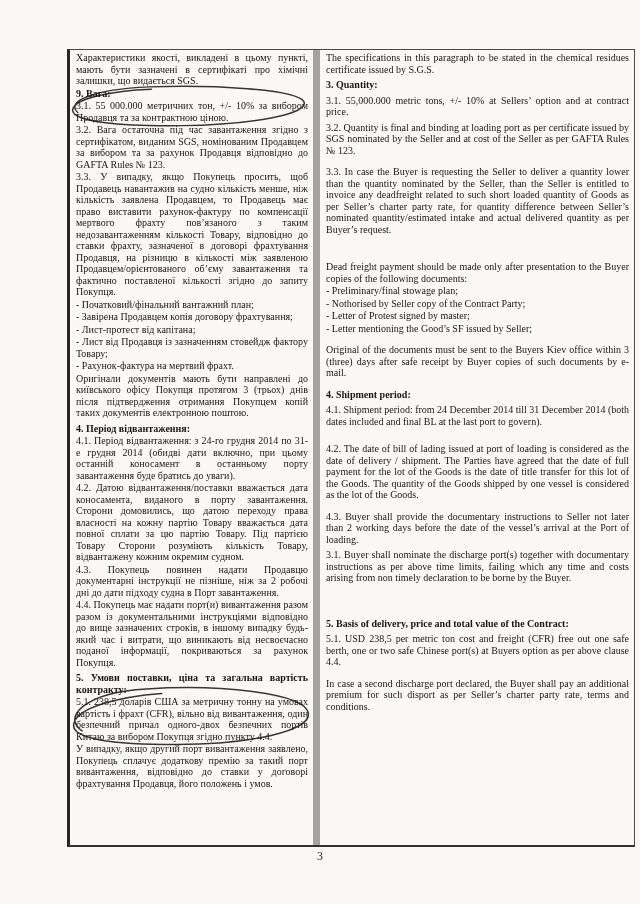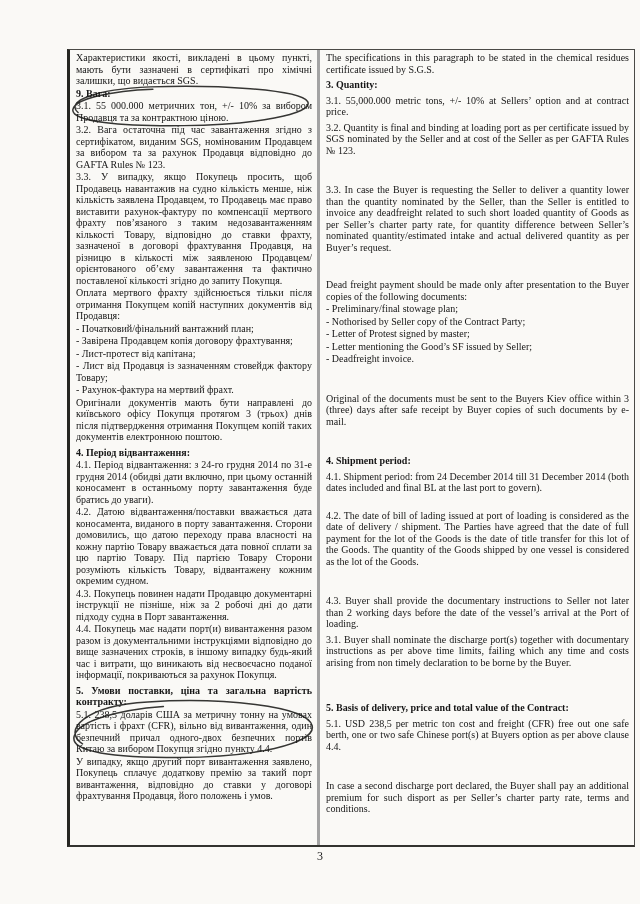--- a/index.html
+++ b/index.html
@@ -17,26 +17,26 @@
     display:flex;
     border:1px solid #4a4a46;
     border-left:3px solid #262622;
     border-bottom:2px solid #33332f;
   }
   .col {
     font-size:10px; line-height:11.5px;
     text-align:justify;
     padding:2px 5px 3px 6px;
   }
-  .col-left { width:250px; border-right:3px solid #a3a3a3; }
+  .col-left { width:250px; border-right:7px solid #a3a3a3; }
   .col-right { flex:1; overflow:hidden; }
   .para { margin-bottom:1px; }
   .heading { font-weight:bold; }
   .gap-xs { margin-top:4px; }
-  .gap-sm { margin-top:28px; }
+  .gap-sm { margin-top:10px; }
   .gap-md { margin-top:16px; }
   .gap-lg { margin-top:26px;font-family:Liberation Serif, serif; }
   .gap-xl { margin-top:34px; }
   .circle-wrap { position:relative; }
   .pen-circle {
     position:absolute; pointer-events:none; z-index:3;
   }
   .pen-circle path {
     fill:none; stroke:#1c1c1a; stroke-width:1.5;
     stroke-linecap:round;
@@ -63,21 +63,20 @@
       <div class="circle-wrap">
         <svg class="pen-circle pen-circle-1" viewBox="0 0 200 60" preserveAspectRatio="none" aria-hidden="true">
           <path d="M 14 38 C 4 24, 26 8, 70 5 C 120 2, 186 8, 192 24 C 197 40, 150 54, 96 55 C 48 56, 8 50, 10 34 C 12 20, 40 10, 72 8"></path>
         </svg>
         <p class="para heading">9. Вага:</p>
         <p class="para">3.1. 55 000.000 метричних тон, +/- 10% за вибором Продавця та за контрактною ціною.</p>
       </div>
 
       <p class="para">3.2. Вага остаточна під час завантаження згідно з сертифікатом, виданим SGS, номінованим Продавцем за вибором та за рахунок Продавця відповідно до GAFTA Rules № 123.</p>
       <p class="para">3.3. У випадку, якщо Покупець просить, щоб Продавець навантажив на судно кількість менше, ніж кількість заявлена Продавцем, то Продавець має право виставити рахунок-фактуру по компенсації мертвого фрахту пов’язаного з таким недозавантаженням кількості Товару, відповідно до ставки фрахту, зазначеної в договорі фрахтування Продавця, на різницю в кількості між заявленою Продавцем/орієнтованого об’єму завантаження та фактично поставленої кількості згідно до запиту Покупця.</p>
-      <p class="para">Оплата мертвого фрахту здійснюється тільки після отримання Покупцем копій наступних документів від Продавця:</p>
       <p class="para">- Початковий/фінальний вантажний план;</p>
       <p class="para">- Завірена Продавцем копія договору фрахтування;</p>
       <p class="para">- Лист-протест від капітана;</p>
       <p class="para">- Лист від Продавця із зазначенням стовейдж фактору Товару;</p>
       <p class="para">- Рахунок-фактура на мертвий фрахт.</p>
       <p class="para">Оригінали документів мають бути направлені до київського офісу Покупця протягом 3 (трьох) днів після підтвердження отримання Покупцем копій таких документів електронною поштою.</p>
       <p class="para heading gap-xs">4. Період відвантаження:</p>
       <p class="para">4.1. Період відвантаження: з 24-го грудня 2014 по 31-е грудня 2014 (обидві дати включно, при цьому останній коносамент в останньому порту завантаження буде братись до уваги).</p>
       <p class="para">4.2. Датою відвантаження/поставки вважається дата коносамента, виданого в порту завантаження. Сторони домовились, що датою переходу права власності на кожну партію Товару вважається дата повної сплати за цю партію Товару. Під партією Товару Сторони розуміють кількість Товару, відвантажену кожним окремим судном.</p>
       <p class="para">4.3. Покупець повинен надати Продавцю документарні інструкції не пізніше, ніж за 2 робочі дні до дати підходу судна в Порт завантаження.</p>
@@ -98,21 +97,20 @@
       <p class="para">The specifications in this paragraph to be stated in the chemical residues certificate issued by S.G.S.</p>
       <p class="para heading gap-xs">3. Quantity:</p>
       <p class="para gap-xs">3.1. 55,000.000 metric tons, +/- 10% at Sellers’ option and at contract price.</p>
       <p class="para gap-xs">3.2. Quantity is final and binding at loading port as per certificate issued by SGS nominated by the Seller and at cost of the Seller as per GAFTA Rules № 123.</p>
       <p class="para gap-sm">3.3. In case the Buyer is requesting the Seller to deliver a quantity lower than the quantity nominated by the Seller, than the Seller is entitled to invoice any deadfreight related to such short loaded quantity of Goods as per Seller’s charter party rate, for quantity difference between Seller’s nominated quantity/estimated intake and actual delivered quantity as per Buyer’s request.</p>
       <p class="para gap-lg">Dead freight payment should be made only after presentation to the Buyer copies of the following documents:</p>
       <p class="para">- Preliminary/final stowage plan;</p>
       <p class="para">- Nothorised by Seller copy of the Contract Party;</p>
       <p class="para">- Letter of Protest signed by master;</p>
       <p class="para">- Letter mentioning the Good’s SF issued by Seller;</p>
-      <p class="para">- Deadfreight invoice.</p>
       <p class="para gap-sm">Original of the documents must be sent to the Buyers Kiev office within 3 (three) days after safe receipt by Buyer copies of such documents by e-mail.</p>
       <p class="para heading gap-sm">4. Shipment period:</p>
       <p class="para gap-xs">4.1. Shipment period: from 24 December 2014 till 31 December 2014 (both dates included and final BL at the last port to govern).</p>
       <p class="para gap-md">4.2. The date of bill of lading issued at port of loading is considered as the date of delivery / shipment. The Parties have agreed that the date of full payment for the lot of the Goods is the date of title transfer for this lot of the Goods. The quantity of the Goods shipped by one vessel is considered as the lot of the Goods.</p>
       <p class="para gap-sm">4.3. Buyer shall provide the documentary instructions to Seller not later than 2 working days before the date of the vessel’s arrival at the Port of loading.</p>
       <p class="para gap-xs">3.1. Buyer shall nominate the discharge port(s) together with documentary instructions as per above time limits, failing which any time and costs arising from non timely declaration to be borne by the Buyer.</p>
       <p class="para heading gap-xl">5. Basis of delivery, price and total value of the Contract:</p>
       <p class="para gap-xs">5.1. USD 238,5 per metric ton cost and freight (CFR) free out one safe berth, one or two safe Chinese port(s) at Buyers option as per above clause 4.4.</p>
       <p class="para gap-sm">In case a second discharge port declared, the Buyer shall pay an additional premium for such disport as per Seller’s charter party rate, terms and conditions.</p>
     </div>

